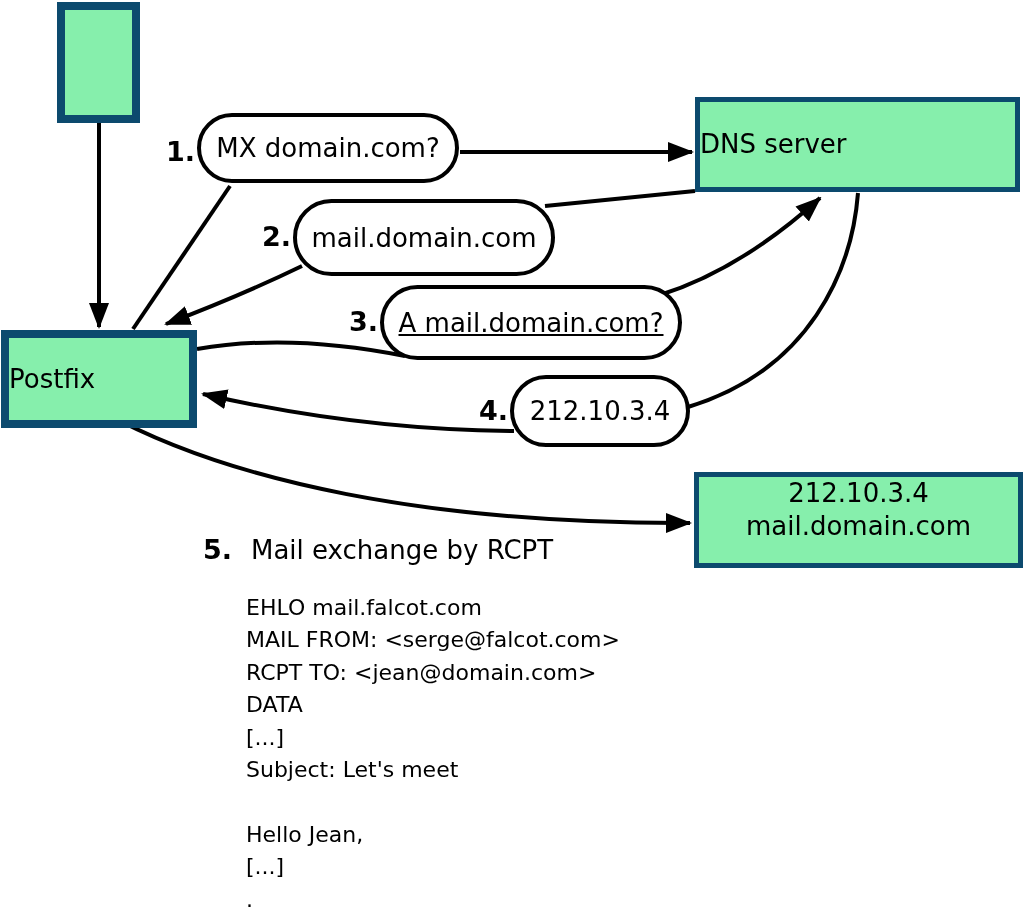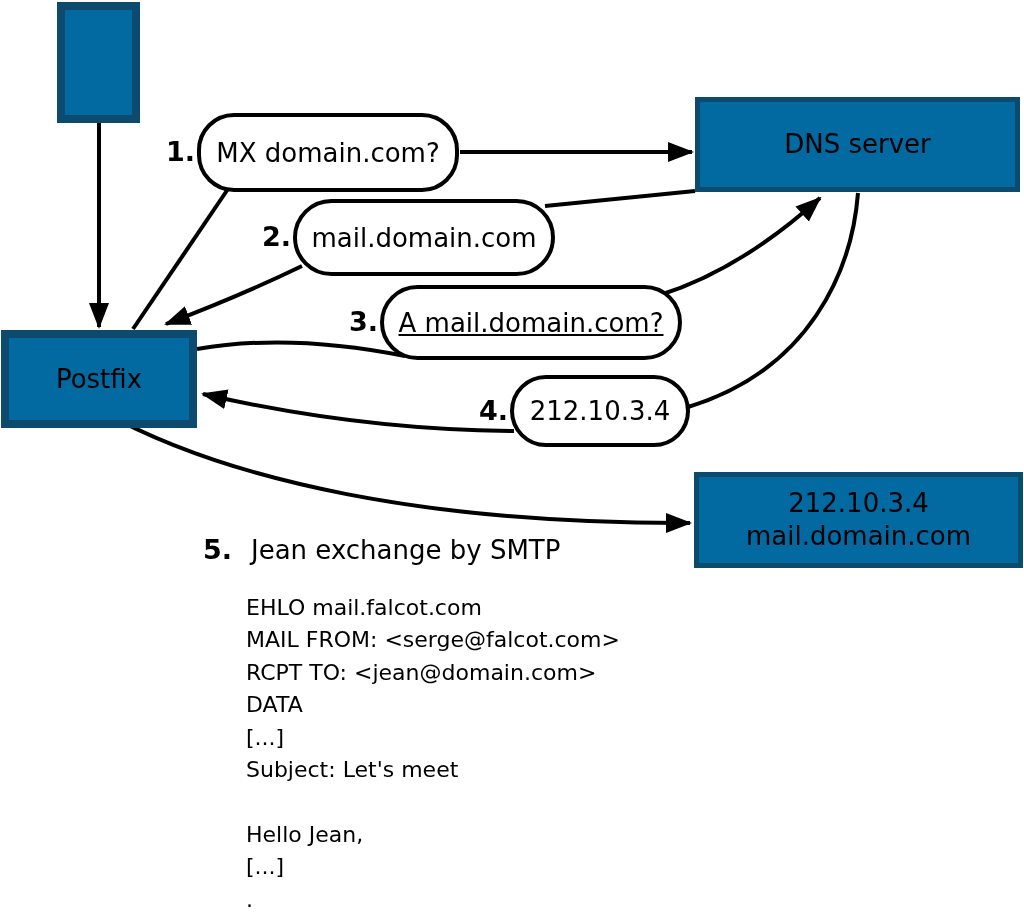--- a/index.html
+++ b/index.html
@@ -18,26 +18,26 @@
   }
   .stage svg.connectors {
     position: absolute;
     left: 0; top: 0;
     width: 1024px;
     height: 919px;
     z-index: 1;
   }
   .node {
     position: absolute;
-    background: #0369a1;
+    background: #86efac;
     border: 8px solid #0c4a6e;
     box-sizing: border-box;
     display: flex;
     align-items: center;
-    justify-content: center;
+    justify-content: flex-start;
     text-align: center;
     font-size: 26px;
     line-height: 33px;
     z-index: 2;
   }
   .envelope { left: 57px; top: 2px; width: 83px; height: 121px; }
   .postfix  { left: 1px;  top: 330px; width: 196px; height: 98px; }
   .dns      { left: 695px; top: 97px; width: 325px; height: 95px; border-width: 5px; }
   .mailserver { left: 694px; top: 472px; width: 329px; height: 96px; border-width: 5px; flex-direction: column; }
   .pill {
@@ -45,21 +45,21 @@
     background: #ffffff;
     border: 4px solid #000000;
     box-sizing: border-box;
     display: flex;
     align-items: center;
     justify-content: center;
     text-align: center;
     font-size: 26px;
     z-index: 2;
   }
-  .pill1 { left: 197px; top: 113px; width: 262px; height: 79px; border-radius: 37px; }
+  .pill1 { left: 197px; top: 113px; width: 262px; height: 70px; border-radius: 37px; }
   .pill2 { left: 293px; top: 199px; width: 262px; height: 77px; border-radius: 39px; }
   .pill3 { left: 380px; top: 285px; width: 302px; height: 75px; border-radius: 38px; text-decoration: underline; }
   .pill4 { left: 510px; top: 375px; width: 180px; height: 72px; border-radius: 36px; }
   .stepnum {
     position: absolute;
     width: 48px;
     text-align: right;
     font-size: 27px;
     font-weight: bold;
     line-height: 32px;
@@ -144,21 +144,21 @@
   <div class="pill pill3">
     <span>A mail.domain.com?</span>
   </div>
 
   <span class="stepnum n4">4.</span>
   <div class="pill pill4">
     <span>212.10.3.4</span>
   </div>
 
   <span class="stepnum n5">5.</span>
-  <div class="freetext step5label">Jean exchange by SMTP</div>
+  <div class="freetext step5label">Mail exchange by RCPT</div>
 
   <div class="smtp">EHLO mail.falcot.com
 MAIL FROM: &lt;serge@falcot.com&gt;
 RCPT TO: &lt;jean@domain.com&gt;
 DATA
 [...]
 Subject: Let's meet
 
 Hello Jean,
 [...]

